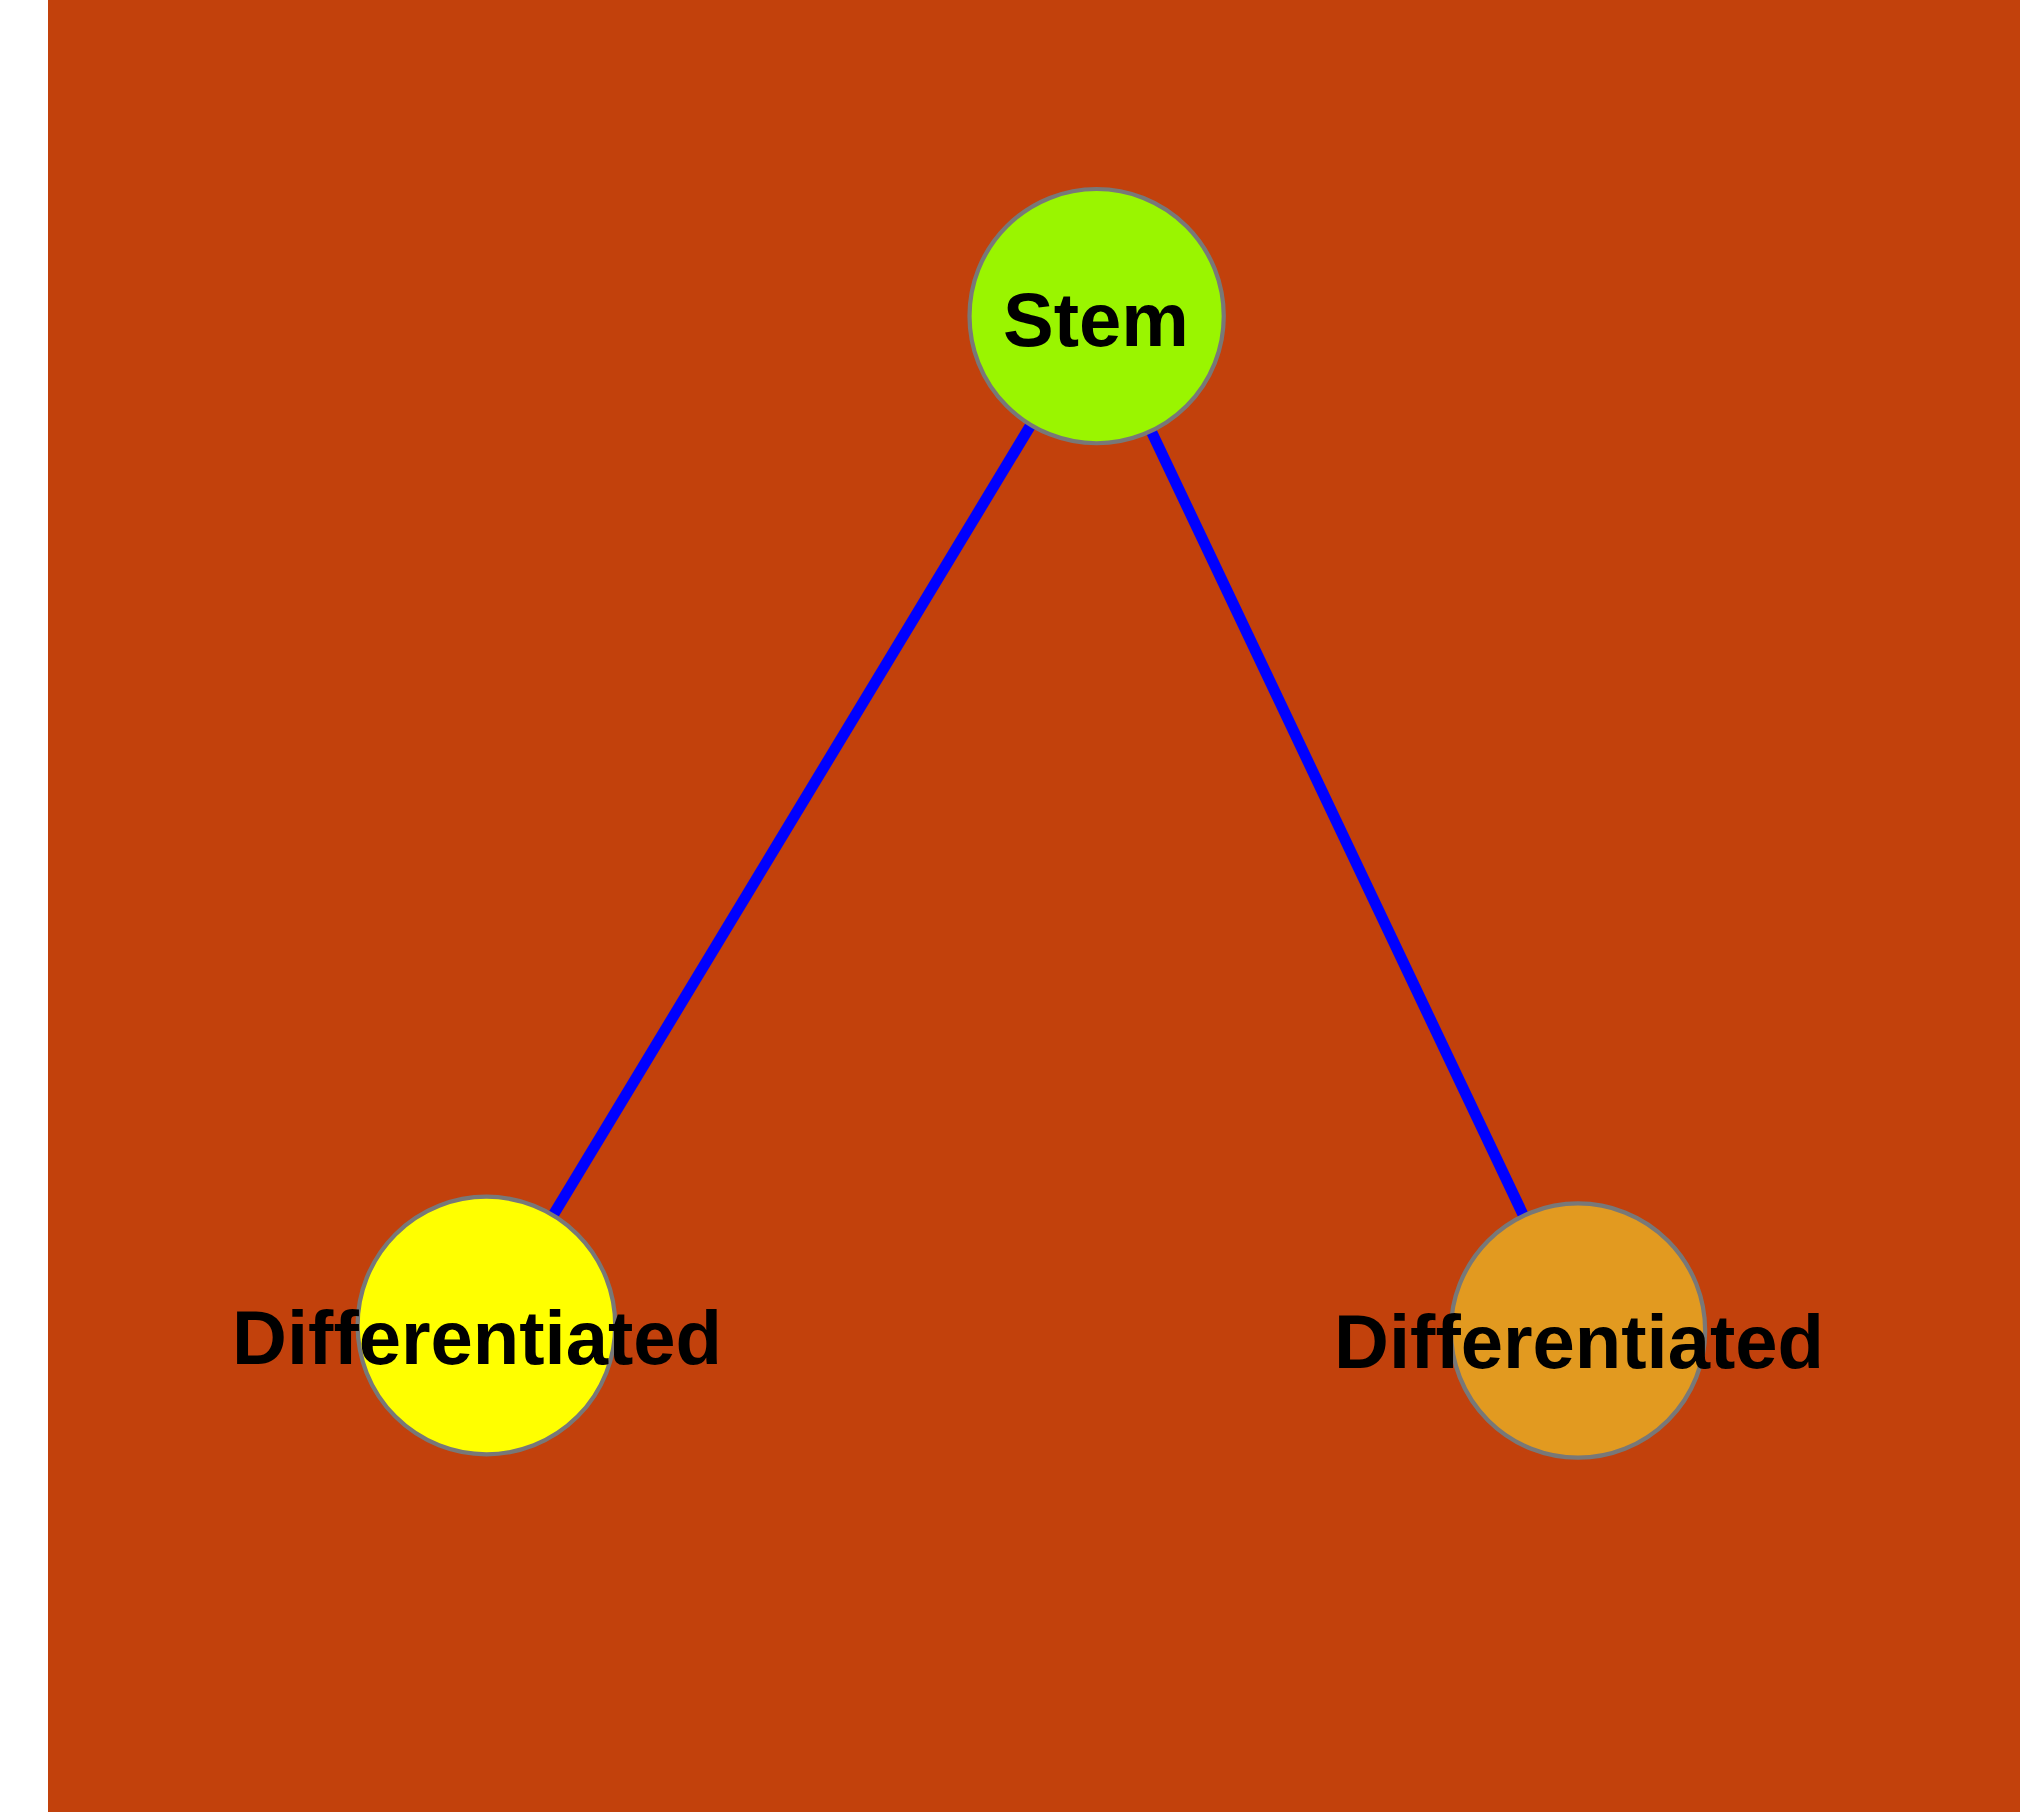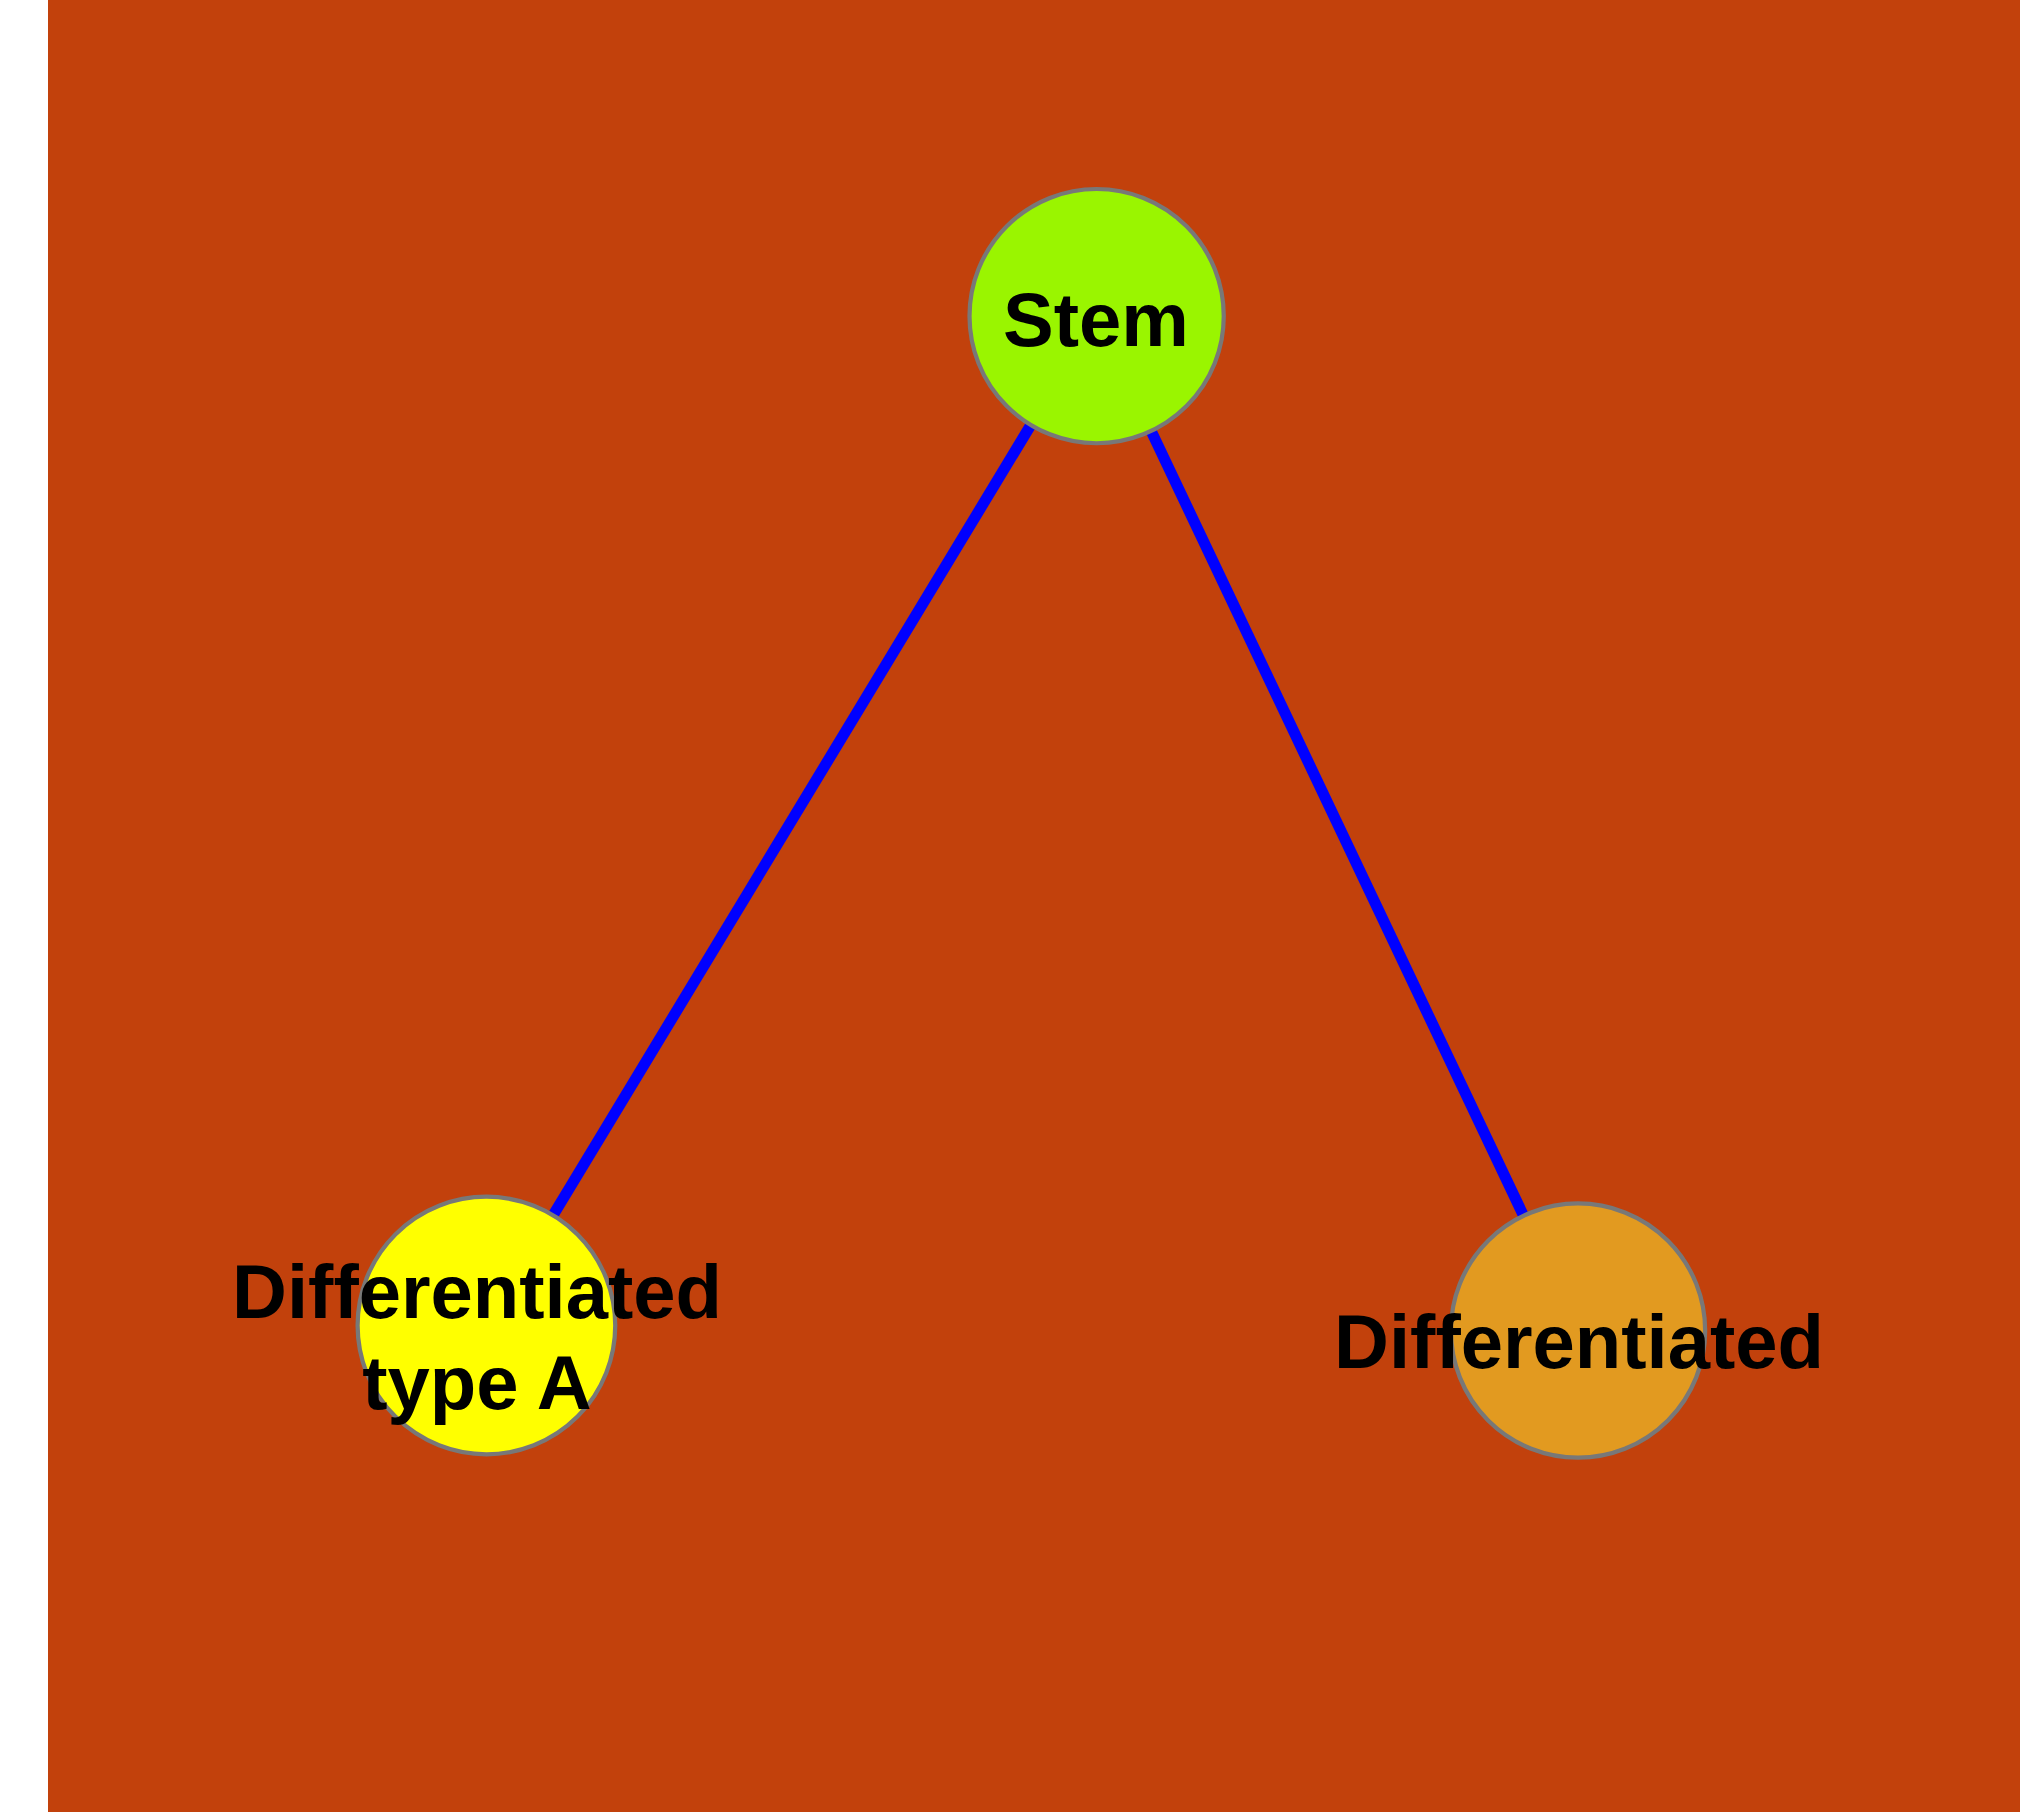--- a/index.html
+++ b/index.html
@@ -57,21 +57,20 @@
     <circle class="node-circle" cx="517" cy="1564" r="152" fill="#FFFF00" stroke="#787878"></circle>
     <circle class="node-circle" cx="1805" cy="1570" r="150" fill="#E29A20" stroke="#787878"></circle>
   </svg>
 
   <div class="node-label" style="left: 1048px; top: 319px;">
     <span class="label-line">Stem</span>
   </div>
 
   <div class="node-label" style="left: 429px; top: 1337px;">
     <span class="label-line">Differentiated</span>
-    <span class="label-line">type A</span>
   </div>
 
   <div class="node-label" style="left: 1531px; top: 1341px;">
     <span class="label-line">Differentiated</span>
   </div>
 
 </div>
 
 
 </body></html>

